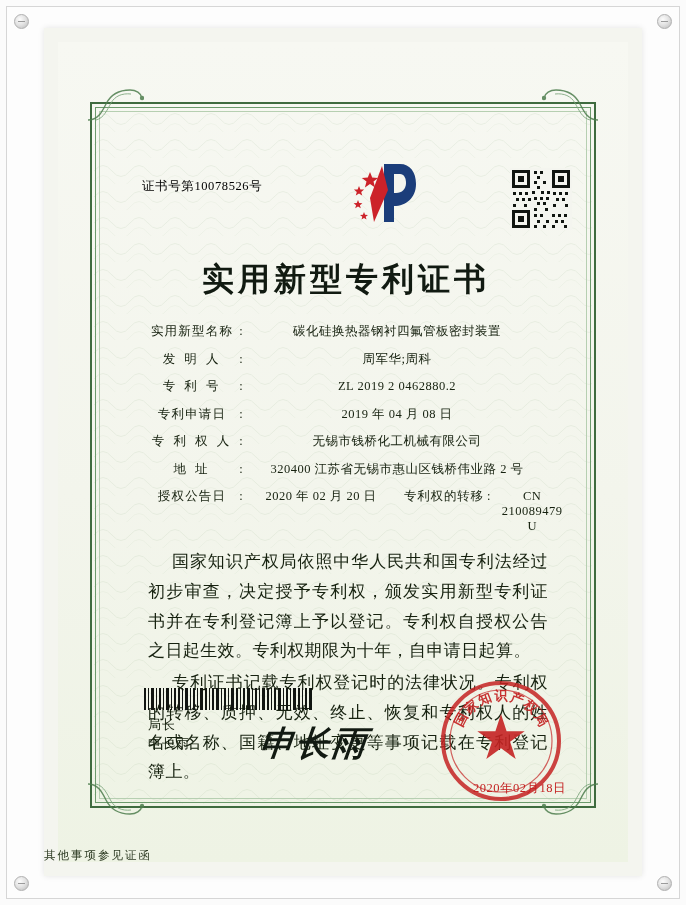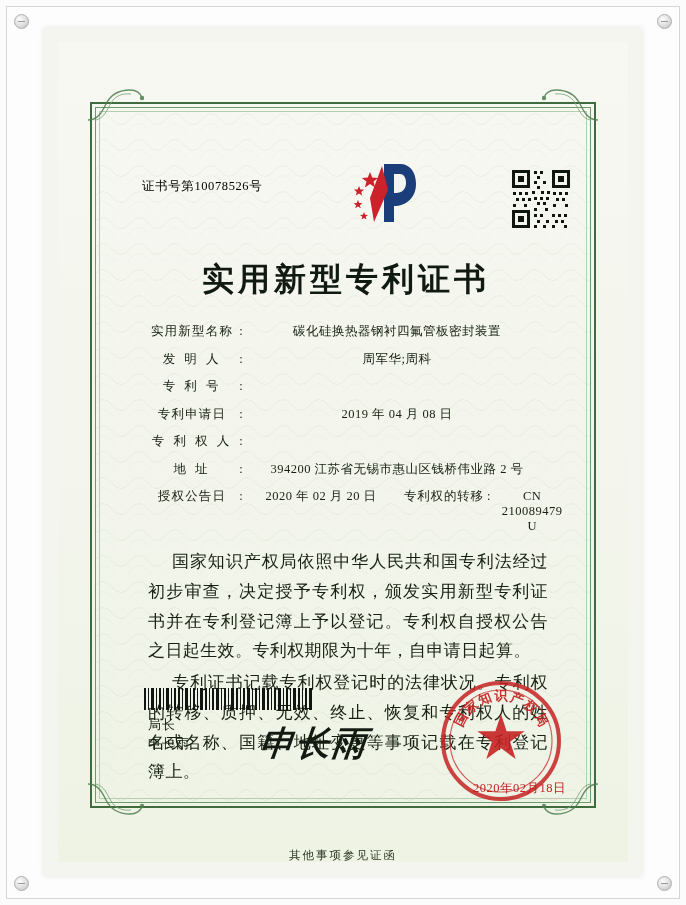--- a/index.html
+++ b/index.html
@@ -249,21 +249,20 @@
     position: absolute;
     left: 0; right: 0; top: 786px;
     text-align: center;
     font-size: 11.5px;
     color: #1d2b1d;
     letter-spacing: 1px;
   }
   .footnote {
     position: absolute;
     left: 0; right: 0; top: 820px;
-    text-align: center;
     font-size: 11.5px;
     color: #2c3a22;
     letter-spacing: 2px;
   }
 </style>
 </head>
 <body>
 
 <div class="plate">
   <div class="plate-border"></div>
@@ -394,34 +393,36 @@
         <span class="field-value">碳化硅换热器钢衬四氟管板密封装置</span>
       </div>
       <div class="field-row">
         <span class="field-label">发 明 人</span>
         <span class="field-colon">:</span>
         <span class="field-value">周军华;周科</span>
       </div>
       <div class="field-row">
         <span class="field-label">专 利 号</span>
         <span class="field-colon">:</span>
+        <span class="field-value">ZL 2019 2 0462880.2</span>
       </div>
       <div class="field-row">
         <span class="field-label wide">专利申请日</span>
         <span class="field-colon">:</span>
         <span class="field-value">2019 年 04 月 08 日</span>
       </div>
       <div class="field-row">
         <span class="field-label">专 利 权 人</span>
         <span class="field-colon">:</span>
+        <span class="field-value">无锡市钱桥化工机械有限公司</span>
       </div>
       <div class="field-row">
         <span class="field-label">地    址</span>
         <span class="field-colon">:</span>
-        <span class="field-value">394200 江苏省无锡市惠山区钱桥伟业路 2 号</span>
+        <span class="field-value">320400 江苏省无锡市惠山区钱桥伟业路 2 号</span>
       </div>
       <div class="field-row dual">
         <span class="field-label wide">授权公告日</span>
         <span class="field-colon">:</span>
         <span class="field-value">2020 年 02 月 20 日</span>
         <span class="field-label2">专利权的转移</span>
         <span class="field-colon">:</span>
         <span class="field-value2">CN 210089479 U</span>
       </div>
     </div>

